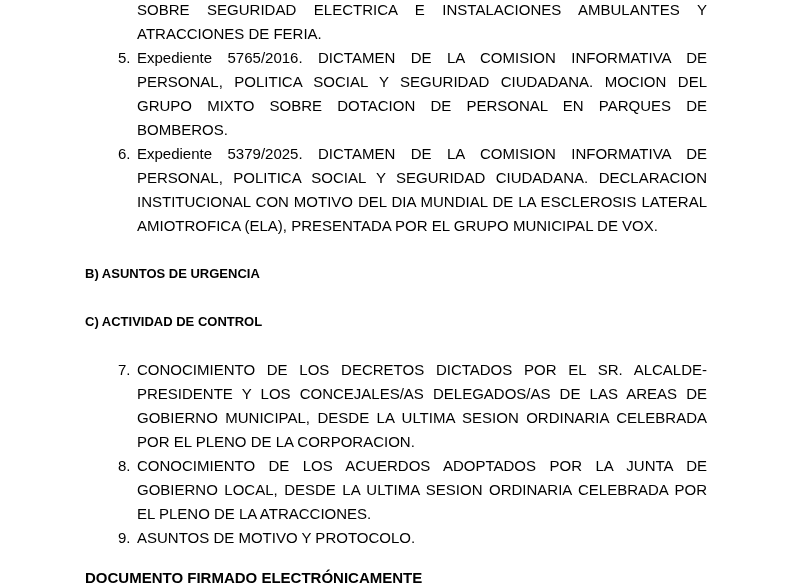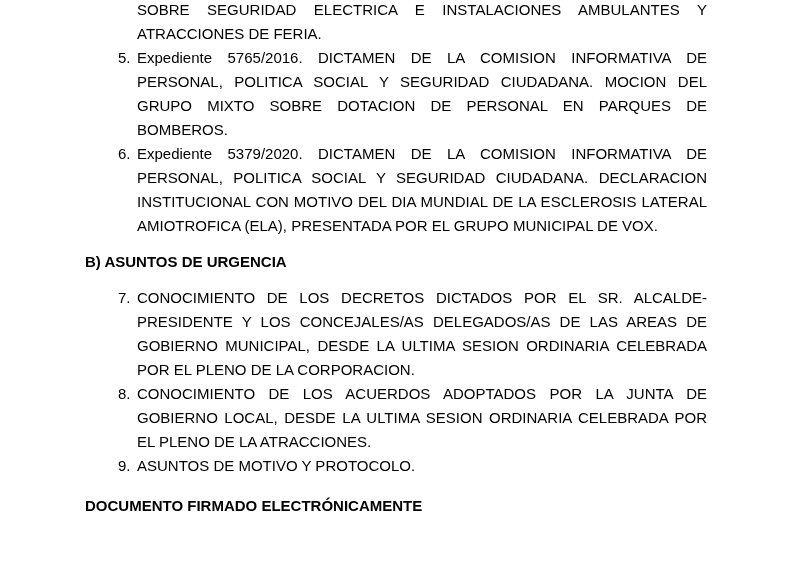--- a/index.html
+++ b/index.html
@@ -35,23 +35,23 @@
   }
   .agenda-item .num {
     flex: 0 0 19px;
     text-align: left;
   }
   .agenda-item .itext {
     flex: 1 1 auto;
     text-align: justify;
   }
   .section-heading {
-    font-size: 15px;
+    font-size: 13px;
     font-weight: 700;
-    margin: 12px 0;
+    margin: 24px 0;
   }
   .doc-footer {
     font-weight: 700;
     text-align: left;
     margin: 16px 0 0 0;
   }
 </style>
 </head>
 <body>
 
@@ -60,26 +60,27 @@
 
     <p class="continuation">SOBRE SEGURIDAD ELECTRICA E INSTALACIONES AMBULANTES Y ATRACCIONES DE FERIA.</p>
 
     <div class="agenda-list">
       <div class="agenda-item">
         <span class="num">5.</span>
         <div class="itext">Expediente 5765/2016. DICTAMEN DE LA COMISION INFORMATIVA DE PERSONAL, POLITICA SOCIAL Y SEGURIDAD CIUDADANA. MOCION DEL GRUPO MIXTO SOBRE DOTACION DE PERSONAL EN PARQUES DE BOMBEROS.</div>
       </div>
       <div class="agenda-item">
         <span class="num">6.</span>
-        <div class="itext">Expediente 5379/2020. DICTAMEN DE LA COMISION INFORMATIVA DE PERSONAL, POLITICA SOCIAL Y SEGURIDAD CIUDADANA. DECLARACION INSTITUCIONAL CON MOTIVO DEL DIA MUNDIAL DE LA ESCLEROSIS LATERAL AMIOTROFICA (ELA), PRESENTADA POR EL GRUPO MUNICIPAL DE VOX.</div>
+        <div class="itext">Expediente 5379/2025. DICTAMEN DE LA COMISION INFORMATIVA DE PERSONAL, POLITICA SOCIAL Y SEGURIDAD CIUDADANA. DECLARACION INSTITUCIONAL CON MOTIVO DEL DIA MUNDIAL DE LA ESCLEROSIS LATERAL AMIOTROFICA (ELA), PRESENTADA POR EL GRUPO MUNICIPAL DE VOX.</div>
       </div>
     </div>
 
     <h2 class="section-heading">B) ASUNTOS DE URGENCIA</h2>
 
+    <h2 class="section-heading">C) ACTIVIDAD DE CONTROL</h2>
 
     <div class="agenda-list">
       <div class="agenda-item">
         <span class="num">7.</span>
         <div class="itext">CONOCIMIENTO DE LOS DECRETOS DICTADOS POR EL SR. ALCALDE-PRESIDENTE Y LOS CONCEJALES/AS DELEGADOS/AS DE LAS AREAS DE GOBIERNO MUNICIPAL, DESDE LA ULTIMA SESION ORDINARIA CELEBRADA POR EL PLENO DE LA CORPORACION.</div>
       </div>
       <div class="agenda-item">
         <span class="num">8.</span>
         <div class="itext">CONOCIMIENTO DE LOS ACUERDOS ADOPTADOS POR LA JUNTA DE GOBIERNO LOCAL, DESDE LA ULTIMA SESION ORDINARIA CELEBRADA POR EL PLENO DE LA ATRACCIONES.</div>
       </div>

